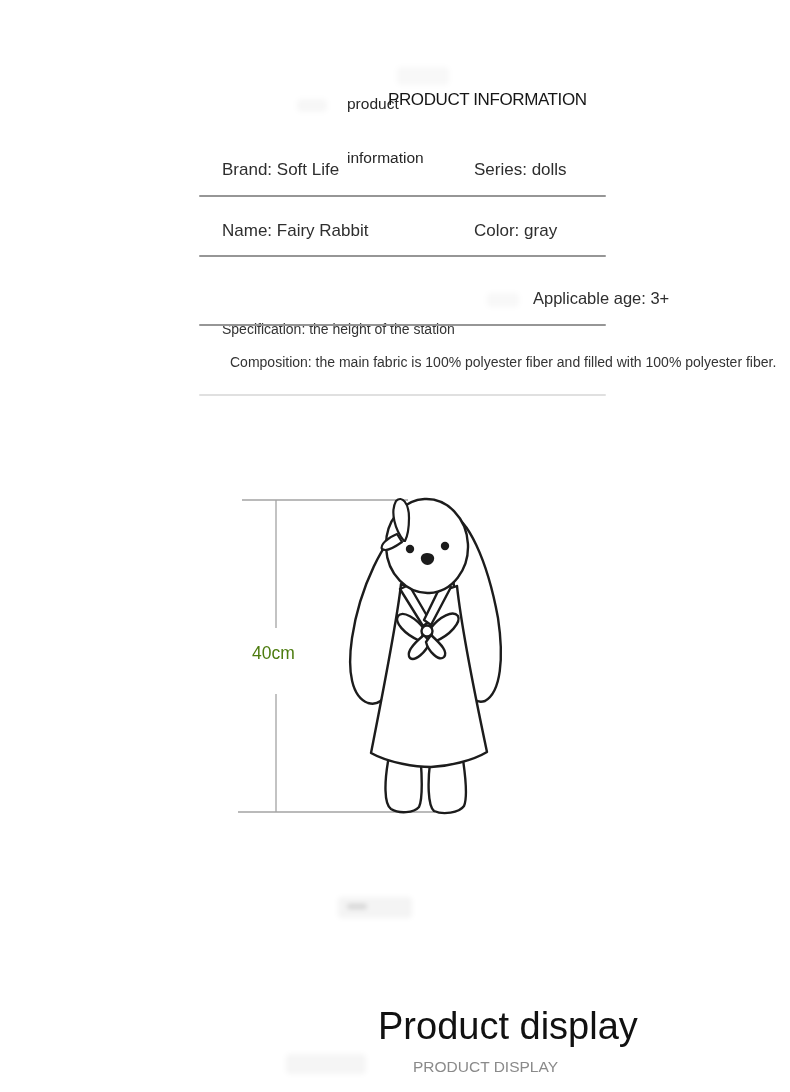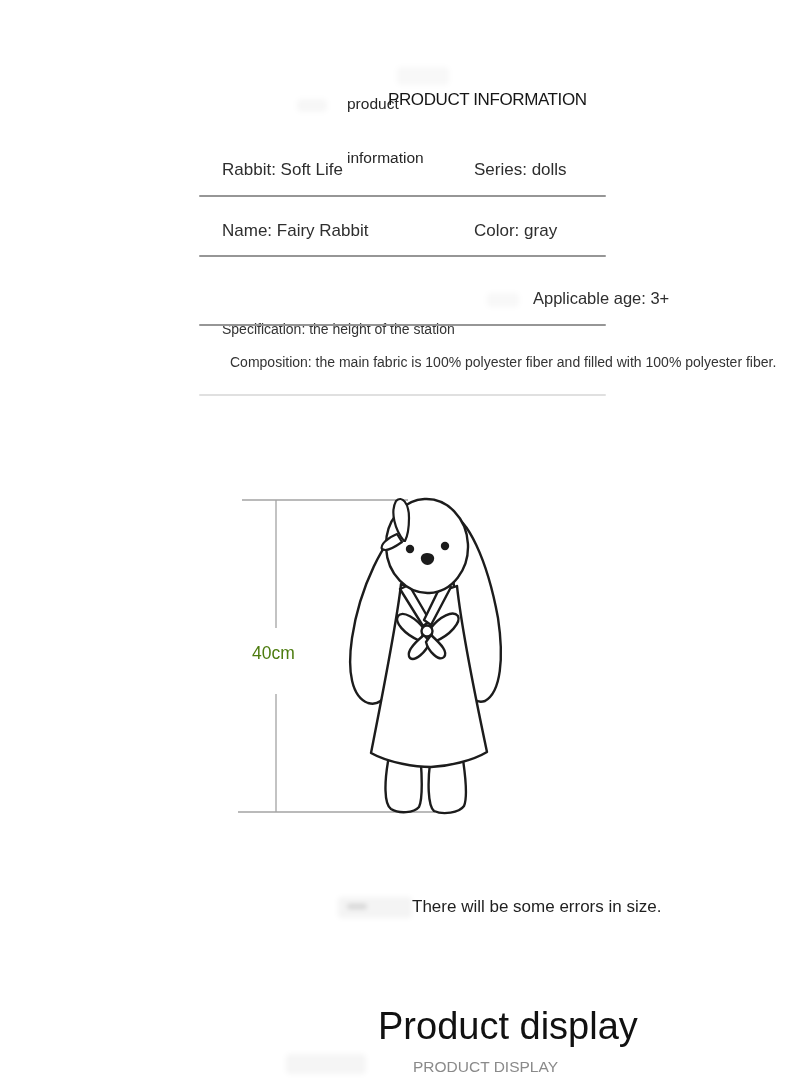--- a/index.html
+++ b/index.html
@@ -46,21 +46,21 @@
 
 <div class="page">
 
   <div class="abs subtitle">
     <div>product</div>
     <div>information</div>
   </div>
   <h1 class="abs main-title">PRODUCT INFORMATION</h1>
 
   <div>
-    <span class="abs cell c-brand">Rabbit: Soft Life</span>
+    <span class="abs cell c-brand">Brand: Soft Life</span>
     <span class="abs cell c-series">Series: dolls</span>
     <div class="sep sep1"></div>
 
     <span class="abs cell c-name">Name: Fairy Rabbit</span>
     <span class="abs cell c-color">Color: gray</span>
     <div class="sep sep2"></div>
 
     <div class="abs c-spec">
       <div>Specification: the height of the station</div>
     </div>
@@ -98,21 +98,20 @@
       <circle cx="445" cy="546" r="4.2" fill="#1c1c1c" stroke="none"></circle>
       <path d="M427,553 C433,553 436,557 433,562 C430,566 425,566 422,562 C419,557 422,553 427,553 Z" fill="#1c1c1c" stroke="none"></path>
       <g stroke-width="2.2">
         <path d="M404,541 C395,530 390,512 396,501 C402,495 409,503 409,518 C409,530 407,537 405,541 Z"></path>
         <path d="M402,542 C395,547 386,552 382,549 C380,545 387,538 397,534 Z"></path>
       </g>
     </g>
   </svg>
   <span class="abs measure-label">40cm</span>
 
-  <span class="abs disc-large">There will be some errors in size.</span>
 
   <h2 class="abs footer-title">Product display</h2>
   <span class="abs footer-subtitle">PRODUCT DISPLAY</span>
 
   <div class="smudge sm1"></div>
   <div class="smudge sm2"></div>
   <div class="smudge sm3"></div>
   <div class="smudge sm4"></div>
   <div class="smudge sm4b"></div>
   <div class="smudge sm5"></div>

